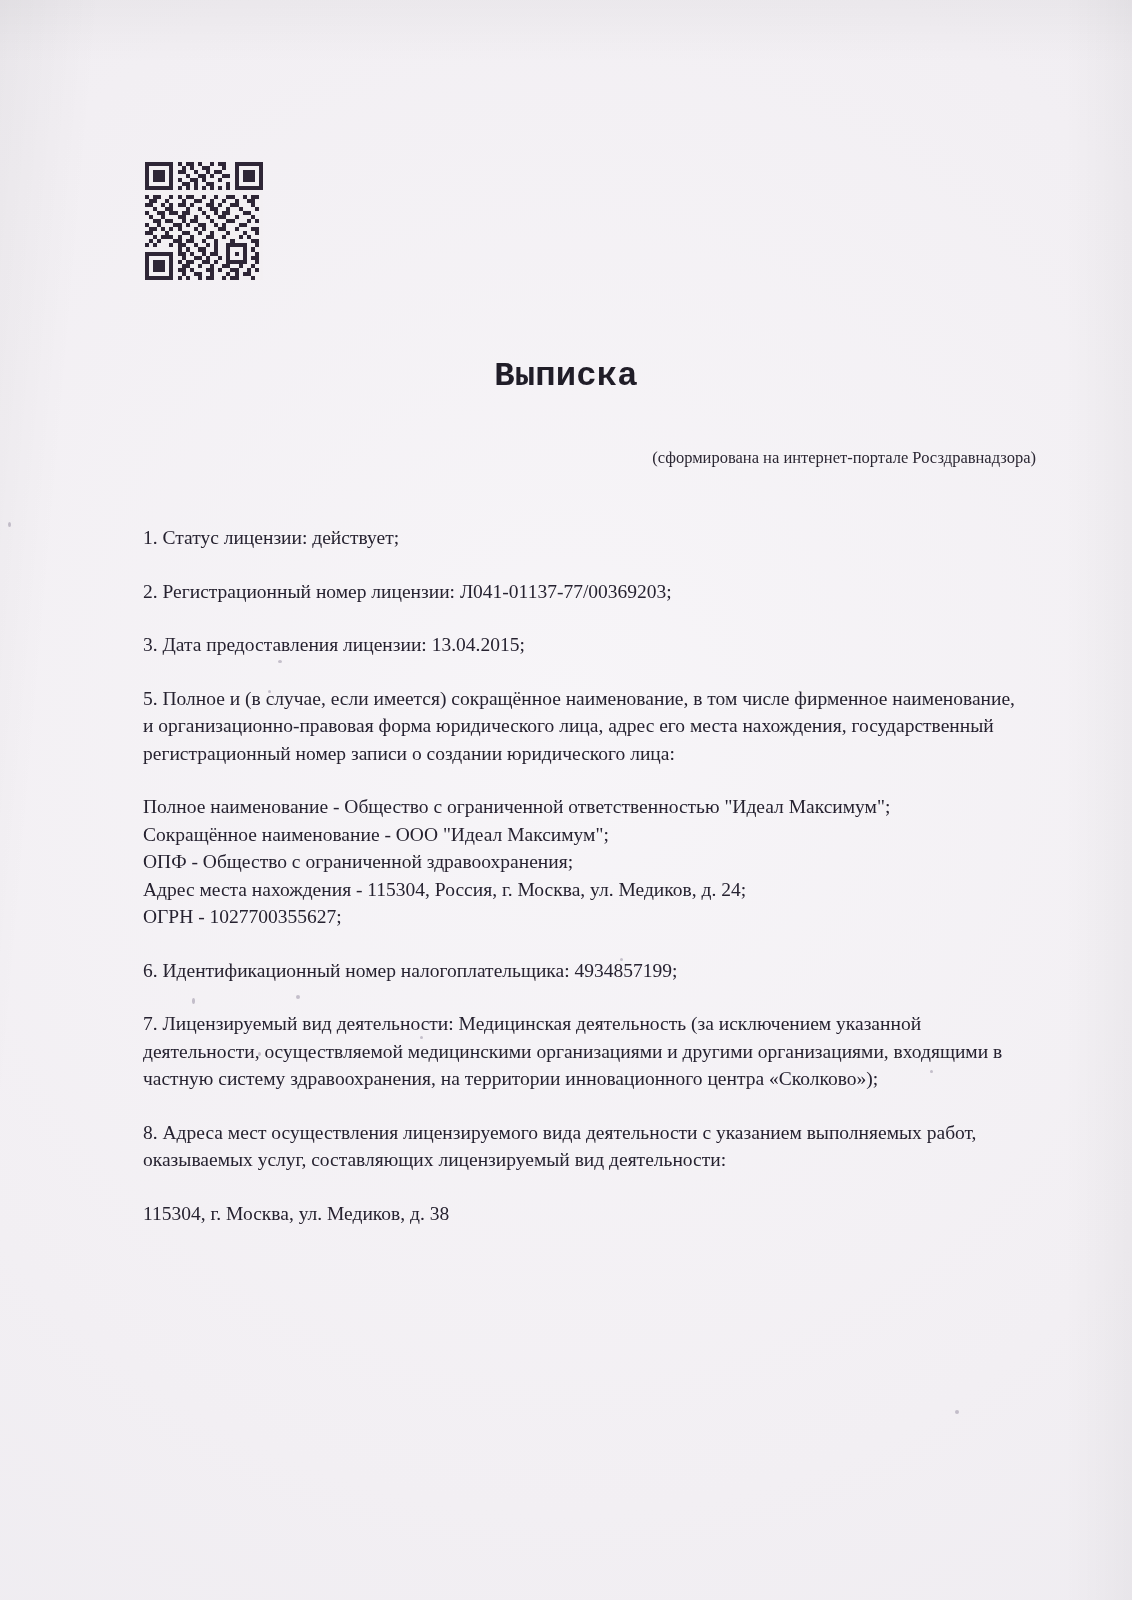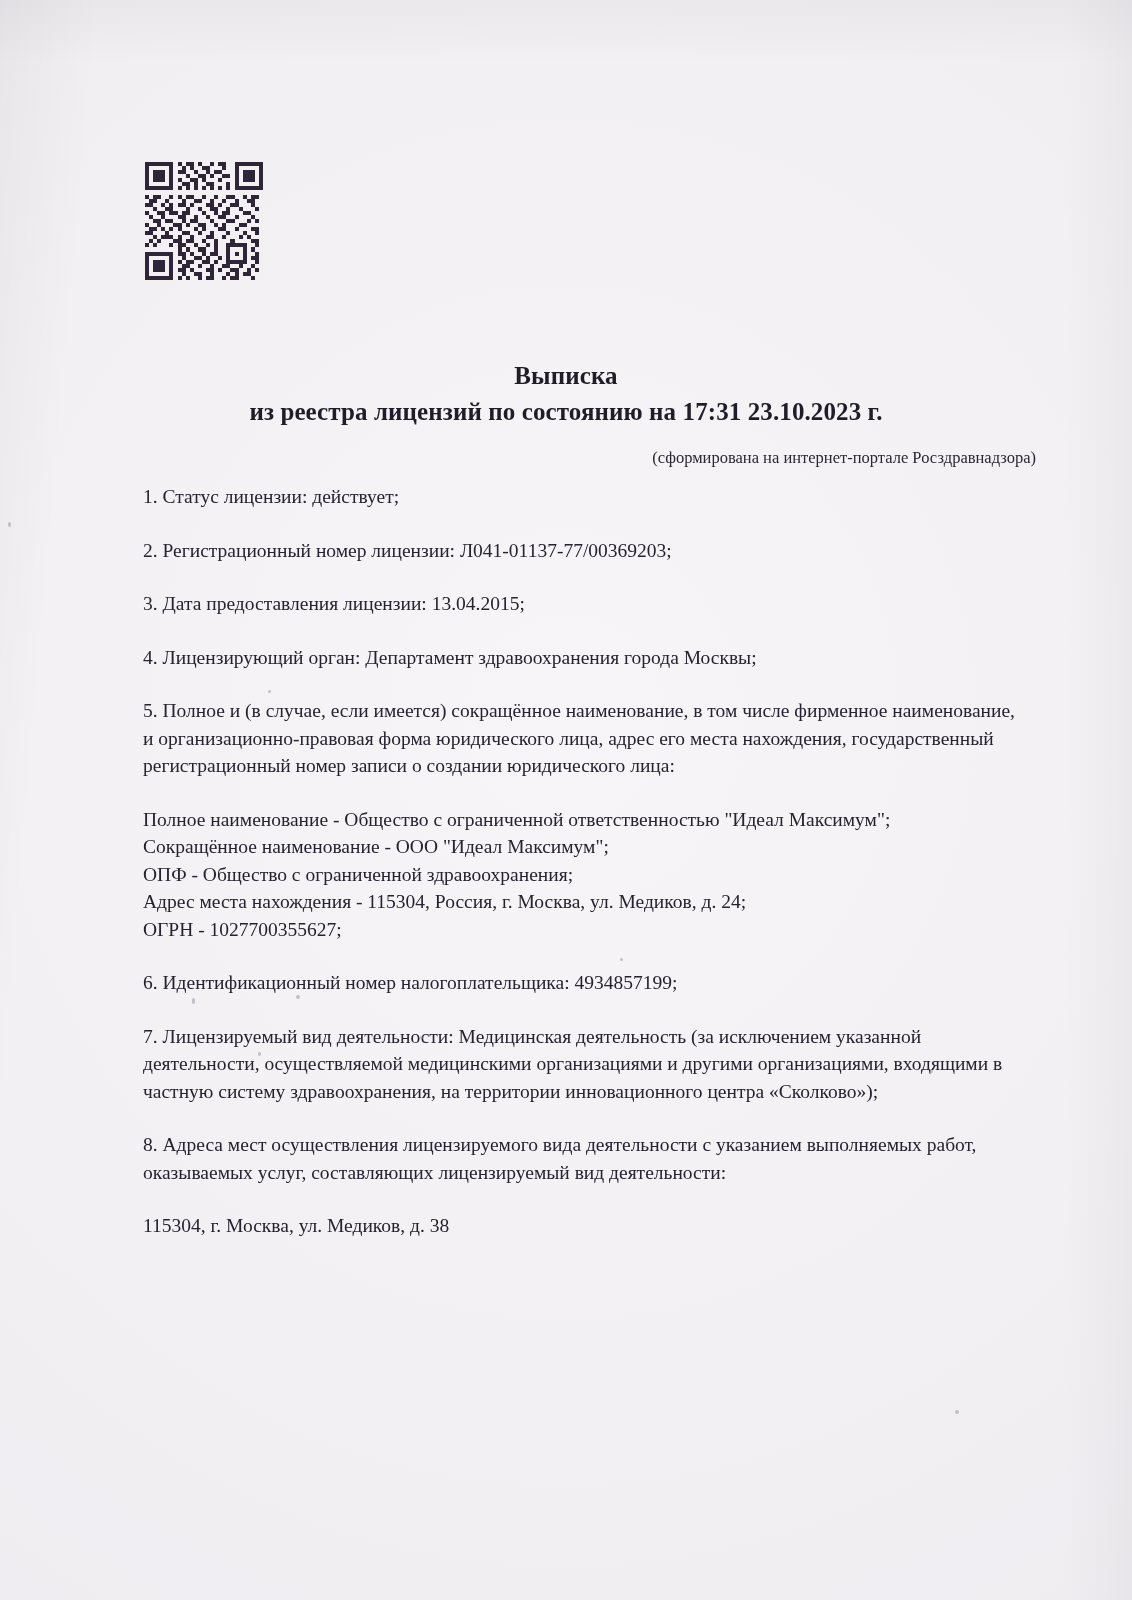--- a/index.html
+++ b/index.html
@@ -51,42 +51,43 @@
   .qr-wrap svg { display: block; width: 100%; height: 100%; }
 
   
   .doc-title {
     position: absolute;
     left: 0;
     right: 0;
     top: 358px;
     text-align: center;
     font-weight: bold;
-    font-size: 25px;
+    font-size: 34px;
     line-height: 36px;
     letter-spacing: 0.1px;
     color: #201d28;
+    font-family: Liberation Mono, monospace;
   }
   .doc-title .line2 { display: block; }
 
   .doc-subtitle {
     position: absolute;
     right: 96px;
     top: 447px;
     font-size: 16.5px;
     line-height: 22px;
     color: #2b2733;
     text-align: right;
   }
 
   
   .body-text {
     position: absolute;
     left: 143px;
-    top: 483px;
+    top: 524px;
     width: 880px;
     font-size: 19.5px;
     line-height: 27.5px;
     color: #262230;
   }
   .para {
     margin: 0 0 26px 0;
     text-align: left;
   }
   .para:last-child { margin-bottom: 0; }
@@ -339,31 +340,29 @@
           <rect x="15" y="28" width="2" height="1"></rect>
         <rect x="19" y="28" width="1" height="1"></rect>
           <rect x="21" y="28" width="2" height="1"></rect>
         <rect x="26" y="28" width="1" height="1"></rect>
       </g>
     </svg>
   </div>
 
   <div class="doc-title">
     <span>Выписка</span>
-    <span class="line2">из реестра лицензий по состоянию на 17:31 23.10.2023 г.</span>
   </div>
 
   <div class="doc-subtitle">(сформирована на интернет-портале Росздравнадзора)</div>
 
   <div class="body-text">
 
     <p class="para">1. Статус лицензии: действует;</p>
     <p class="para">2. Регистрационный номер лицензии: Л041-01137-77/00369203;</p>
     <p class="para">3. Дата предоставления лицензии: 13.04.2015;</p>
-    <p class="para">4. Лицензирующий орган: Департамент здравоохранения города Москвы;</p>
     <p class="para">5. Полное и (в случае, если имеется) сокращённое наименование, в том числе фирменное наименование, и организационно-правовая форма юридического лица, адрес его места нахождения, государственный регистрационный номер записи о создании юридического лица:</p>
 
     <div class="detail-block">
       <p class="detail-line">Полное наименование - Общество с ограниченной ответственностью "Идеал Максимум";</p>
       <p class="detail-line">Сокращённое наименование - ООО "Идеал Максимум";</p>
       <p class="detail-line">ОПФ - Общество с ограниченной здравоохранения;</p>
       <p class="detail-line">Адрес места нахождения - 115304, Россия, г. Москва, ул. Медиков, д. 24;</p>
       <p class="detail-line">ОГРН - 1027700355627;</p>
     </div>
 

